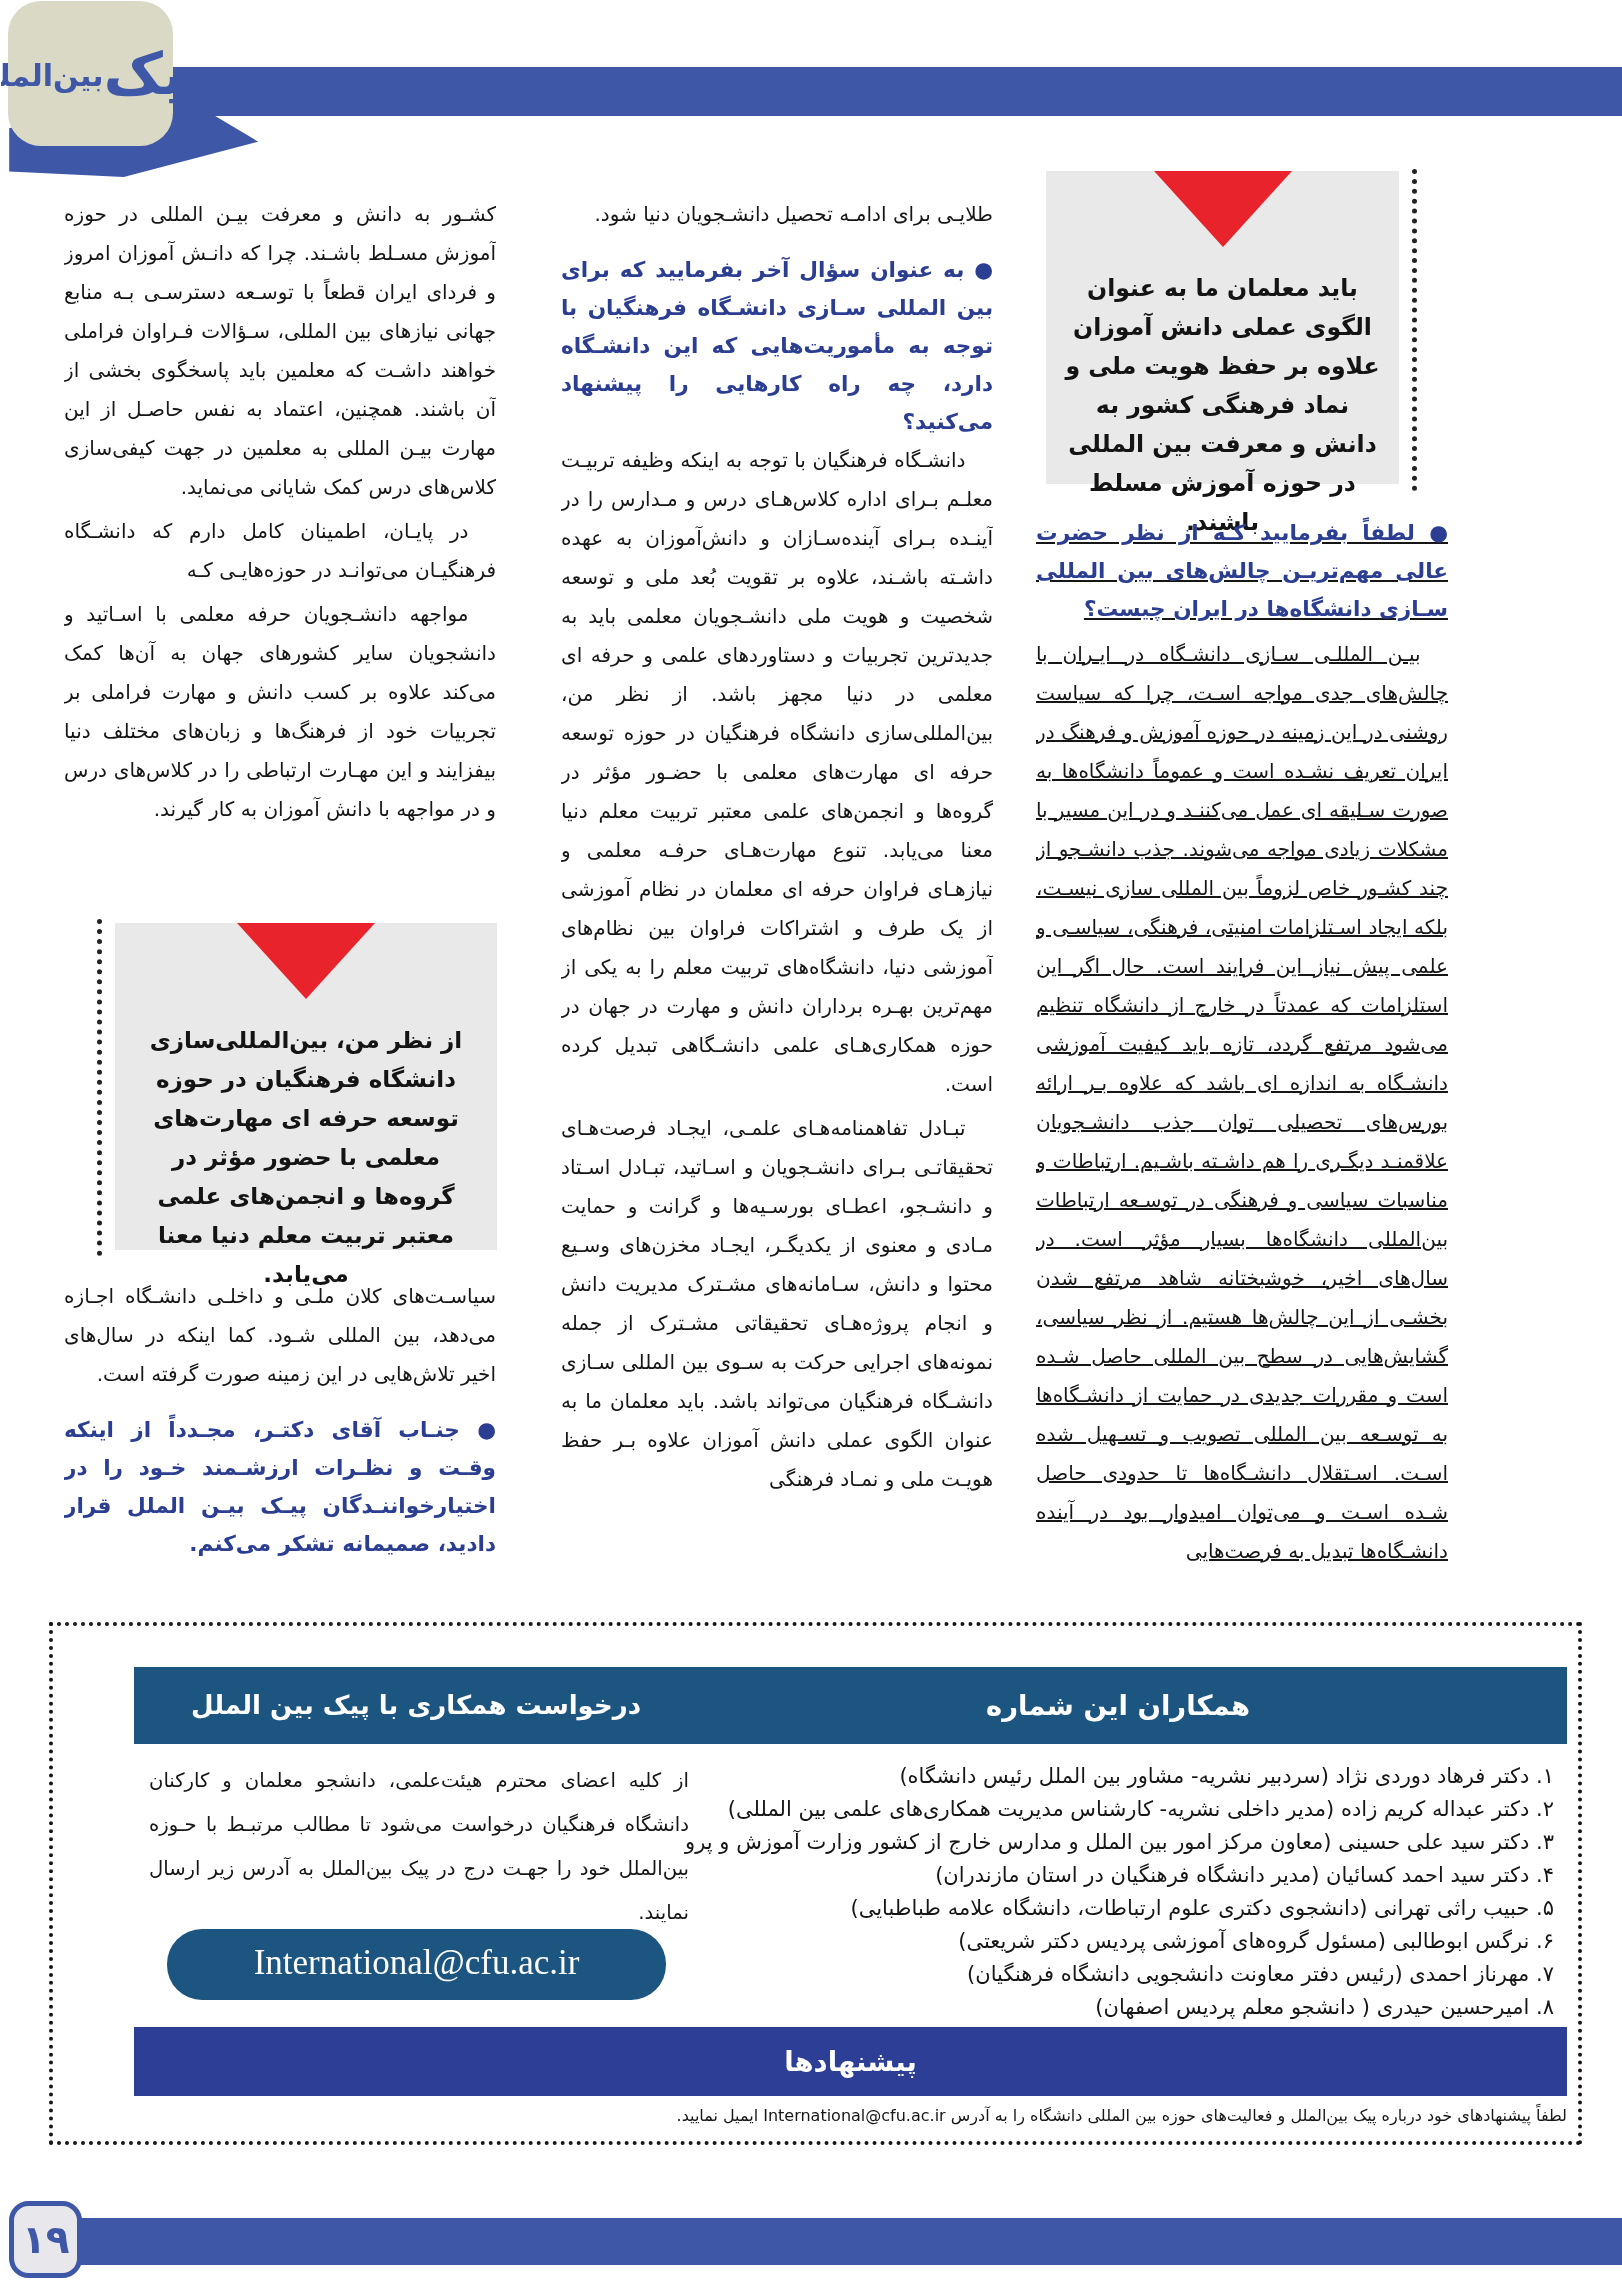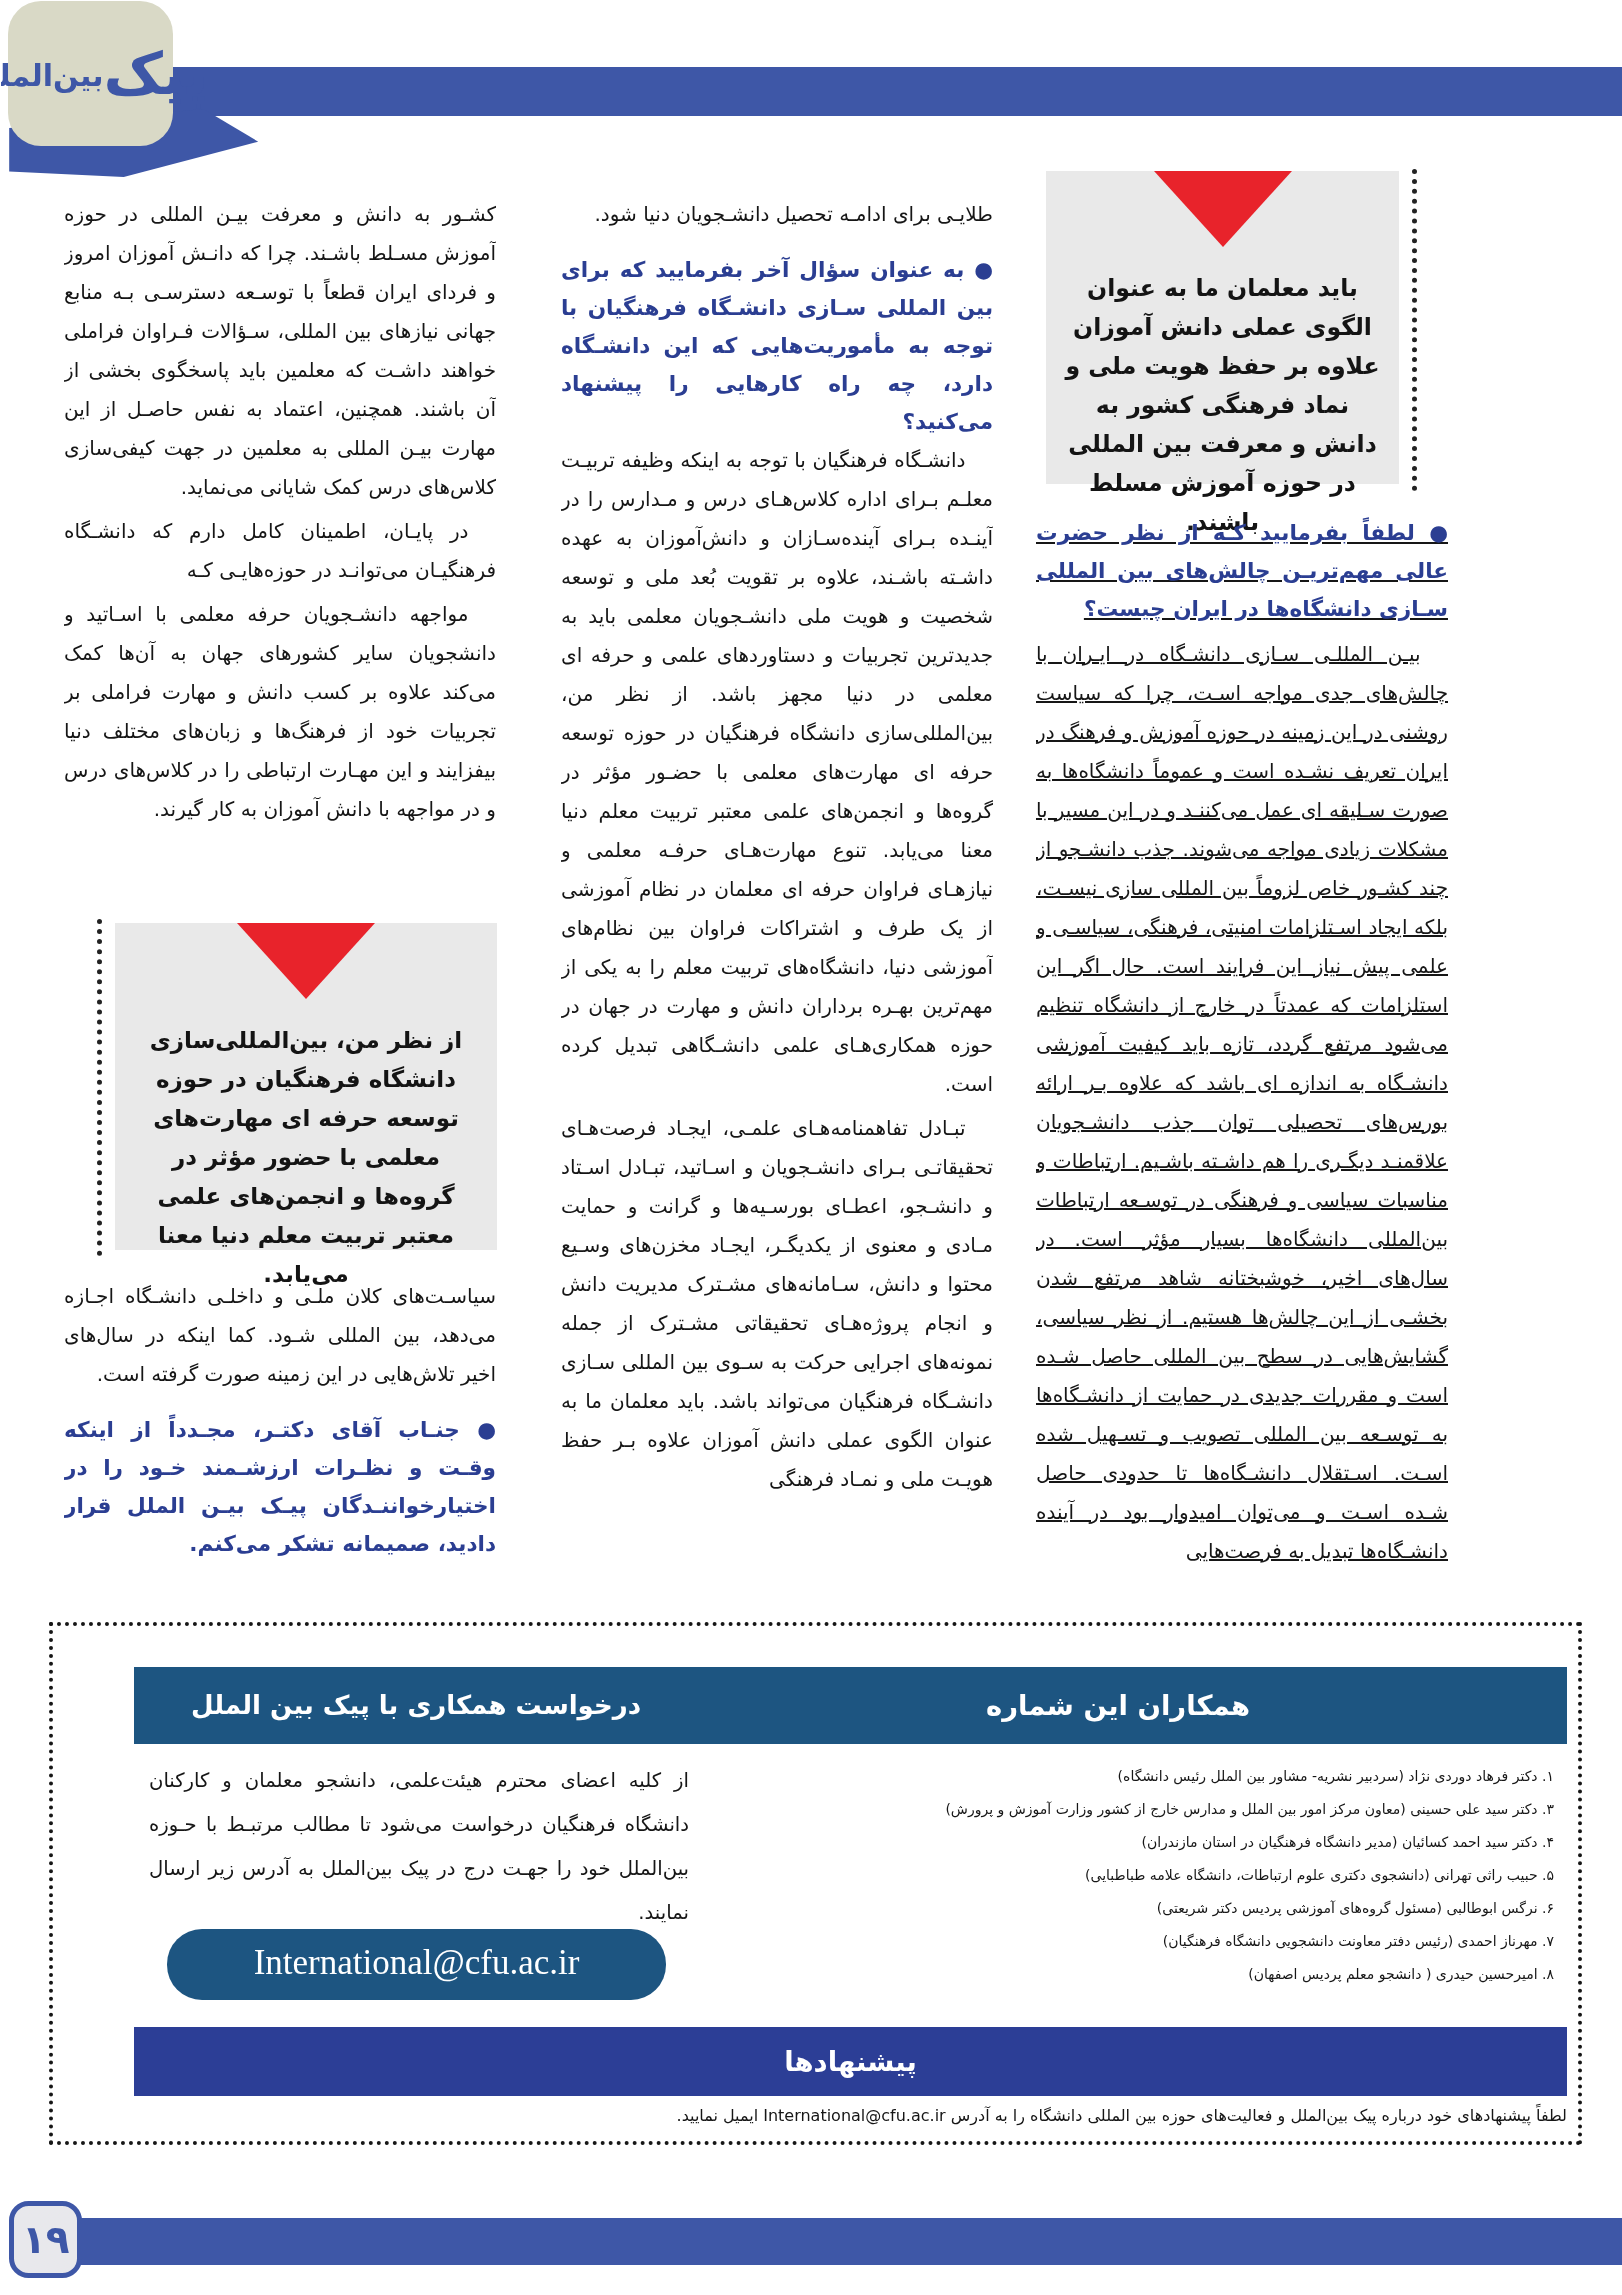--- a/index.html
+++ b/index.html
@@ -33,21 +33,21 @@
   .question.tail{margin:17px 0 0 0;}
   
   .dotted-box{left:49px;top:1622px;width:1533px;height:523px;border:4.6px dotted #161616;box-sizing:border-box;background:#ffffff;}
   .bar{background:#1d5581;color:#ffffff;font-weight:bold;text-align:center;direction:rtl;}
   .req-bar{left:134px;top:1667px;width:564px;height:77px;font-size:26px;line-height:77px;}
   .req-body{left:149px;top:1759px;width:540px;direction:rtl;text-align:justify;font-size:19.6px;line-height:44px;color:#161616;}
   .email-pill{left:167px;top:1929px;width:499px;height:71px;background:#1d5581;border-radius:35px;
     color:#ffffff;font-family:"Liberation Serif",serif;font-size:35px;line-height:68px;text-align:center;direction:ltr;}
   .colleagues-bar{left:669px;top:1667px;width:898px;height:77px;font-size:27.5px;line-height:77px;}
   .colleagues-list{left:684px;top:1760px;width:870px;height:262px;overflow:hidden;direction:rtl;text-align:right;
-    color:#161616;font-size:14px;line-height:33px;}
+    color:#161616;font-size:21px;line-height:33px;}
   .colleagues-list div{white-space:nowrap;}
   .sug-bar{left:134px;top:2027px;width:1433px;height:69px;background:#2c3e96;font-size:27.5px;line-height:69px;}
   .sug-note{left:134px;top:2106px;width:1433px;direction:rtl;font-size:16px;color:#161616;}
   
   .footbar{left:59px;top:2218px;width:1564px;height:47px;background:#3e57a7;}
   .badge{left:9.2px;top:2201px;width:73px;height:77px;background:#e8e8ec;border:5.9px solid #3e57a7;border-radius:19.6px;
     box-sizing:border-box;display:flex;align-items:center;justify-content:center;
     color:#3e57a7;font-size:39px;font-weight:bold;}
 </style>
 </head>
@@ -97,20 +97,21 @@
 
 <div class="abs dotted-box"></div>
 
 <div class="abs bar req-bar">درخواست همکاری با پیک بین الملل</div>
 <div class="abs req-body">از کلیه اعضای محترم هیئت‌علمی، دانشجو معلمان و کارکنان دانشگاه فرهنگیان درخواست می‌شود تا مطالب مرتبـط با حـوزه بین‌الملل خود را جهـت درج در پیک بین‌الملل به آدرس زیر ارسال نمایند.</div>
 <div class="abs email-pill">International@cfu.ac.ir</div>
 
 <div class="abs bar colleagues-bar">همکاران این شماره</div>
 <div class="abs colleagues-list">
   <div>۱. دکتر فرهاد دوردی نژاد (سردبیر نشریه- مشاور بین الملل رئیس دانشگاه)</div>
+  <div>۲. دکتر عبداله کریم زاده (مدیر داخلی نشریه- کارشناس مدیریت همکاری‌های علمی بین المللی)</div>
   <div>۳. دکتر سید علی حسینی (معاون مرکز امور بین الملل و مدارس خارج از کشور وزارت آموزش و پرورش)</div>
   <div>۴. دکتر سید احمد کسائیان (مدیر دانشگاه فرهنگیان در استان مازندران)</div>
   <div>۵. حبیب راثی تهرانی (دانشجوی دکتری علوم ارتباطات، دانشگاه علامه طباطبایی)</div>
   <div>۶. نرگس ابوطالبی (مسئول گروه‌های آموزشی پردیس دکتر شریعتی)</div>
   <div>۷. مهرناز احمدی (رئیس دفتر معاونت دانشجویی دانشگاه فرهنگیان)</div>
   <div>۸. امیرحسین حیدری ( دانشجو معلم پردیس اصفهان)</div>
 </div>
 
 <div class="abs bar sug-bar">پیشنهادها</div>
 <div class="abs sug-note">لطفاً پیشنهادهای خود درباره پیک بین‌الملل و فعالیت‌های حوزه بین المللی دانشگاه را به آدرس International@cfu.ac.ir ایمیل نمایید.</div>

